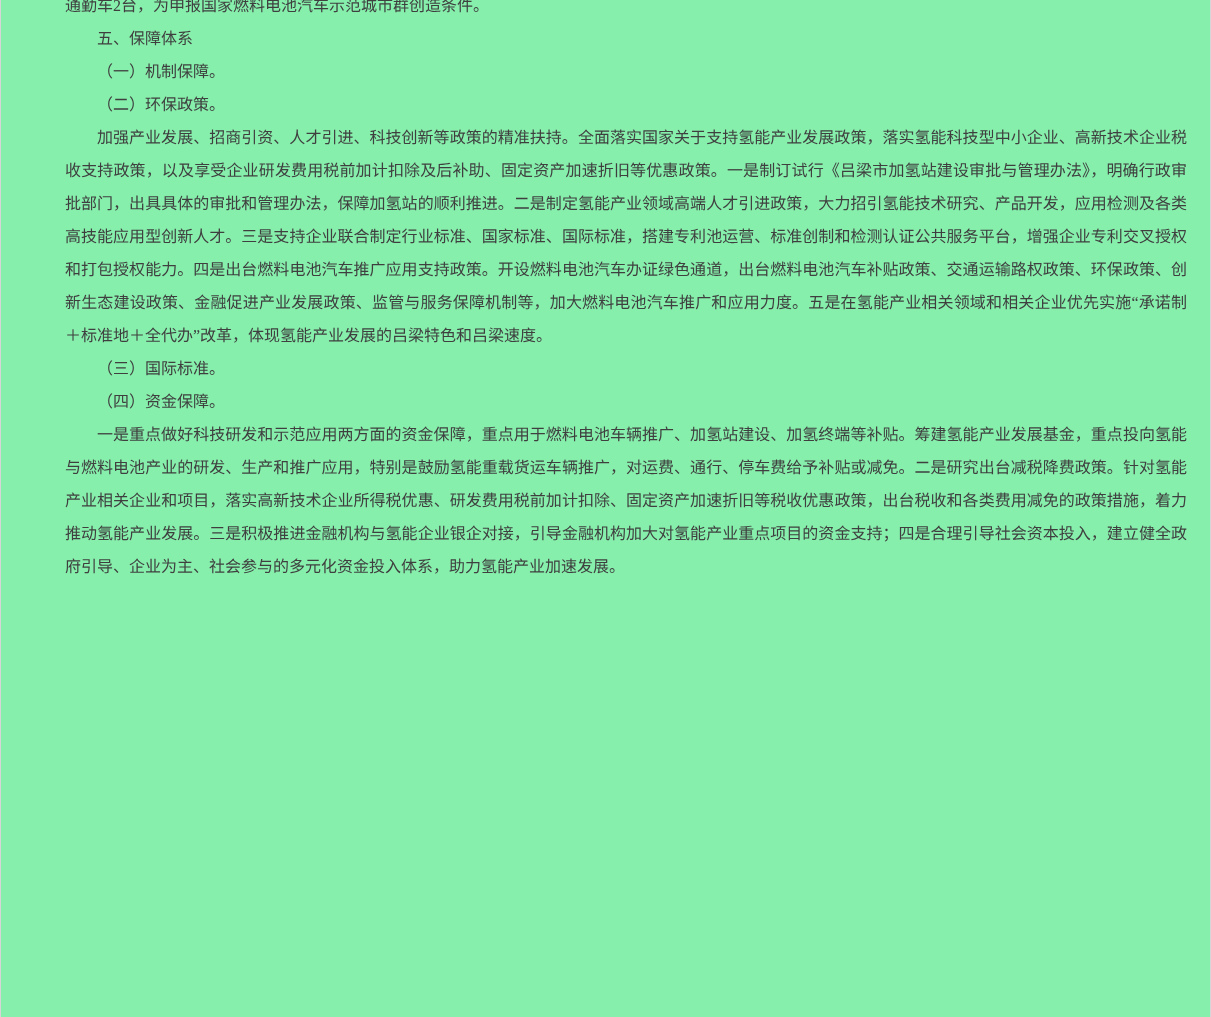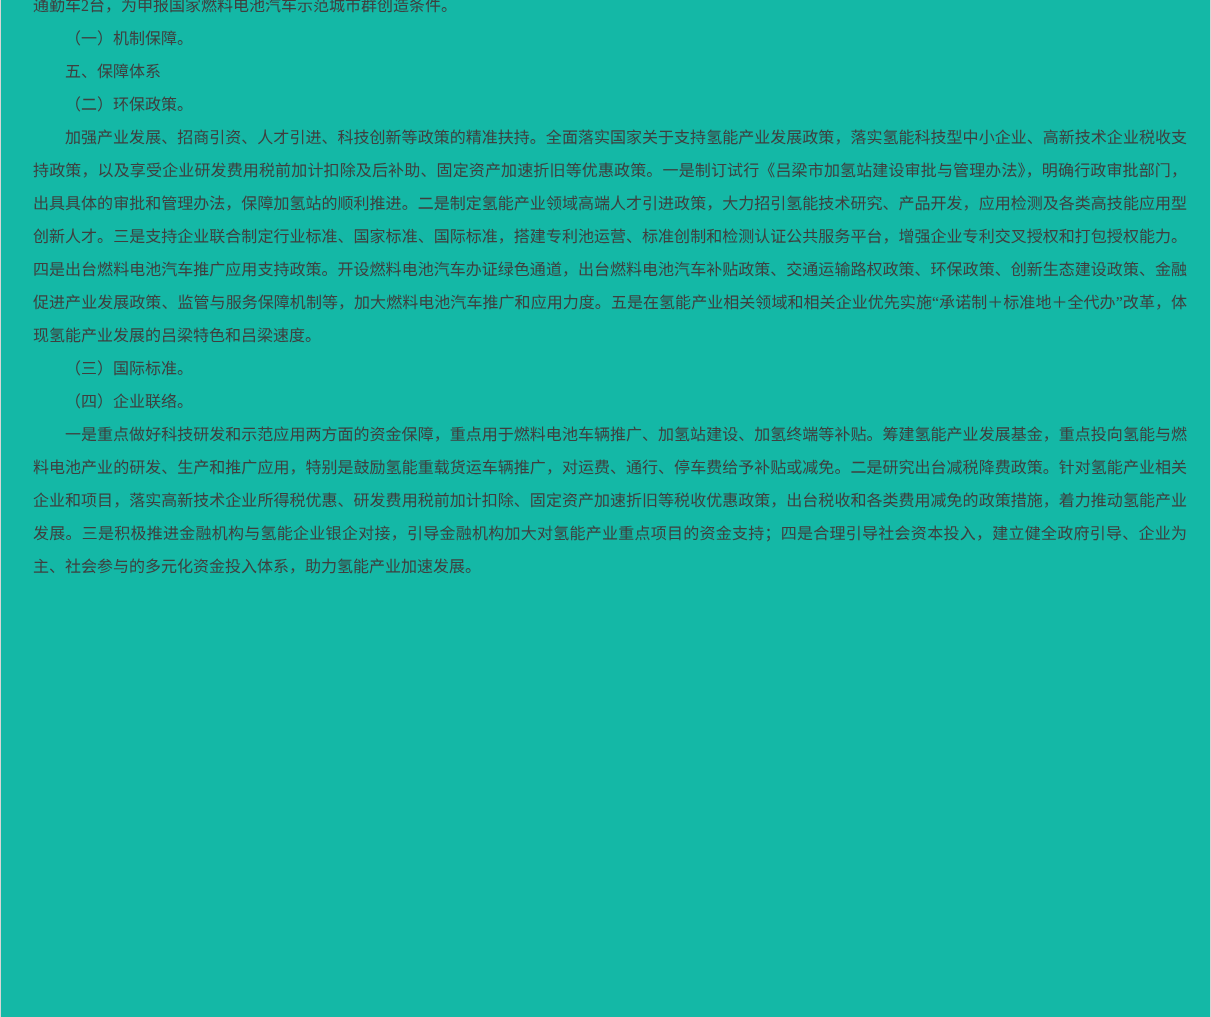--- a/index.html
+++ b/index.html
@@ -5,25 +5,26 @@
   html, body {
     margin: 0;
     padding: 0;
     background: #ffffff;
   }
   .page {
     box-sizing: border-box;
     width: 1211px;
     height: 1017px;
     margin: 0;
-    background: #14b8a6;
+    background: #86efac;
     border-left: 1px solid #d6d6d6;
     border-right: 1px solid #d6d6d6;
     overflow: hidden;
     position: relative;
+    padding-left: 32px;
   }
   .content {
     box-sizing: border-box;
     padding: 0 23px 0 32px;
     margin-top: -11px; 
   }
   p.para {
     margin: 0;
     padding: 0;
     font-family: "Liberation Serif", "DejaVu Serif", serif;
@@ -37,21 +38,21 @@
   p.para.indent {
     text-indent: 2em;
   }
 </style>
 </head>
 <body>
 
 <div class="page">
   <div class="content">
     <p class="para">通勤车2台，为申报国家燃料电池汽车示范城市群创造条件。</p>
+    <p class="para indent">五、保障体系</p>
     <p class="para indent">（一）机制保障。</p>
-    <p class="para indent">五、保障体系</p>
     <p class="para indent">（二）环保政策。</p>
     <p class="para indent">加强产业发展、招商引资、人才引进、科技创新等政策的精准扶持。全面落实国家关于支持氢能产业发展政策，落实氢能科技型中小企业、高新技术企业税收支持政策，以及享受企业研发费用税前加计扣除及后补助、固定资产加速折旧等优惠政策。一是制订试行《吕梁市加氢站建设审批与管理办法》，明确行政审批部门，出具具体的审批和管理办法，保障加氢站的顺利推进。二是制定氢能产业领域高端人才引进政策，大力招引氢能技术研究、产品开发，应用检测及各类高技能应用型创新人才。三是支持企业联合制定行业标准、国家标准、国际标准，搭建专利池运营、标准创制和检测认证公共服务平台，增强企业专利交叉授权和打包授权能力。四是出台燃料电池汽车推广应用支持政策。开设燃料电池汽车办证绿色通道，出台燃料电池汽车补贴政策、交通运输路权政策、环保政策、创新生态建设政策、金融促进产业发展政策、监管与服务保障机制等，加大燃料电池汽车推广和应用力度。五是在氢能产业相关领域和相关企业优先实施“承诺制＋标准地＋全代办”改革，体现氢能产业发展的吕梁特色和吕梁速度。</p>
     <p class="para indent">（三）国际标准。</p>
-    <p class="para indent">（四）企业联络。</p>
+    <p class="para indent">（四）资金保障。</p>
     <p class="para indent">一是重点做好科技研发和示范应用两方面的资金保障，重点用于燃料电池车辆推广、加氢站建设、加氢终端等补贴。筹建氢能产业发展基金，重点投向氢能与燃料电池产业的研发、生产和推广应用，特别是鼓励氢能重载货运车辆推广，对运费、通行、停车费给予补贴或减免。二是研究出台减税降费政策。针对氢能产业相关企业和项目，落实高新技术企业所得税优惠、研发费用税前加计扣除、固定资产加速折旧等税收优惠政策，出台税收和各类费用减免的政策措施，着力推动氢能产业发展。三是积极推进金融机构与氢能企业银企对接，引导金融机构加大对氢能产业重点项目的资金支持；四是合理引导社会资本投入，建立健全政府引导、企业为主、社会参与的多元化资金投入体系，助力氢能产业加速发展。</p>
   </div>
 </div>
 
 </body></html>

